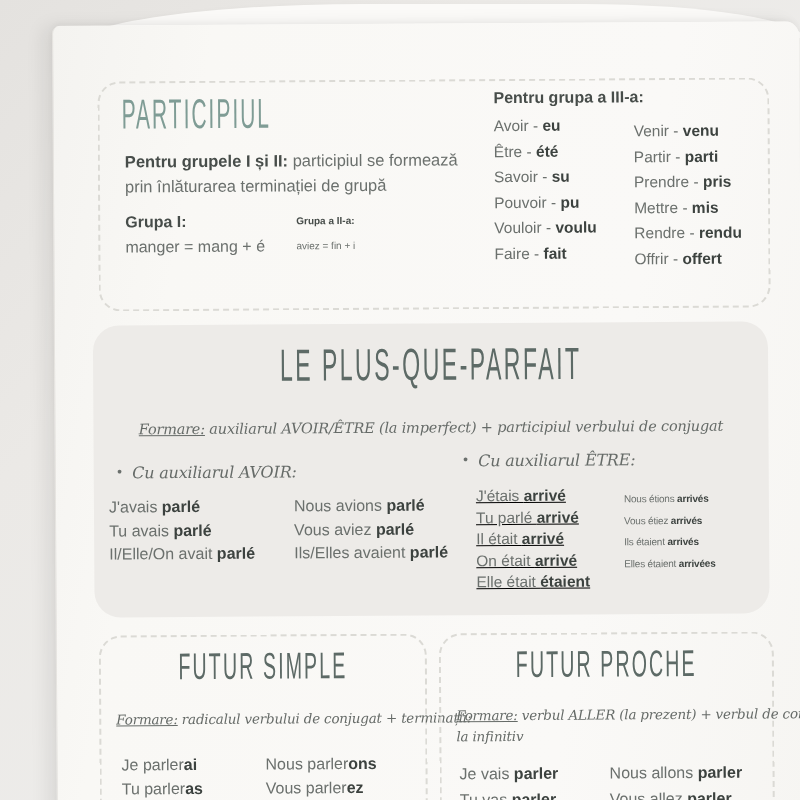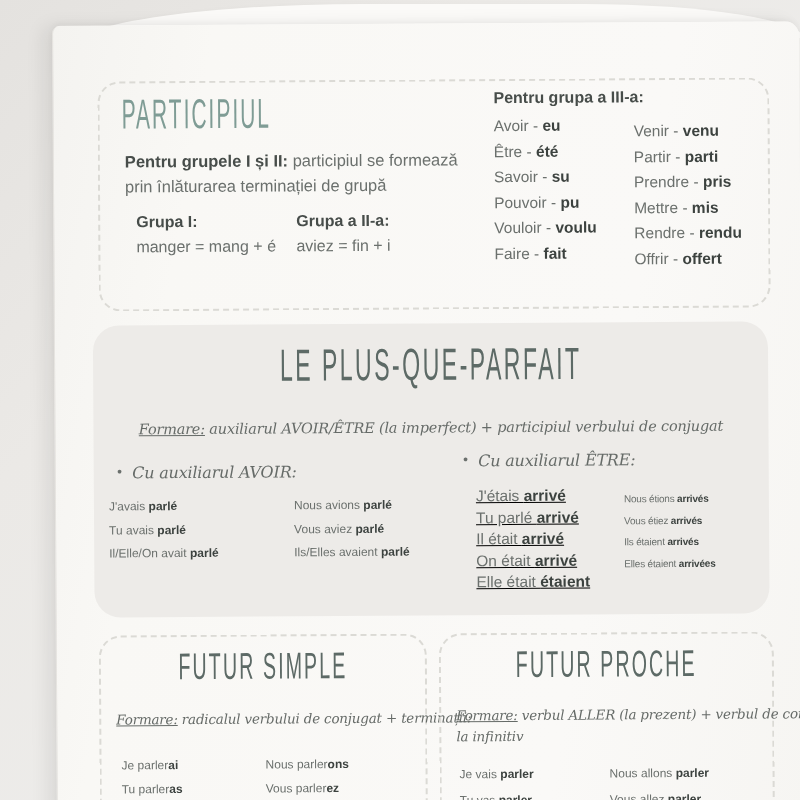--- a/index.html
+++ b/index.html
@@ -42,45 +42,45 @@
   .script{
     font-family:"DejaVu Serif",serif;font-style:italic;color:#666b68;
     white-space:nowrap;letter-spacing:-.2px;
   }
   .script .u{text-decoration:underline;}
   .body-txt{color:#6b706d;}
   .row{white-space:nowrap;color:#6b706d;}
   .row b,b{color:#3c423f;font-weight:700;}
   .lead-b{color:#474d4a;font-weight:700;}
   .verb-col .row{line-height:25.5px;font-size:15.5px;}
-  .conj{font-size:12px;}
+  .conj{font-size:16px;}
   .center{text-align:center;width:100%;}
   .bullet{color:#6b706d;margin-right:9px;font-size:13px;vertical-align:2px;}
 </style>
 </head>
 <body>
 
 <div class="backsheet"></div>
 <div class="right-sliver"></div>
 <div class="stitch"></div>
 
 <div class="page">
 
   <div class="box" style="left:44px;top:56px;width:668px;height:226px;">
     <div class="abs" style="left:22px;top:8px;">
       <span class="hand-title t-teal" style="font-size:27px;transform:scale(.78,1.55);transform-origin:0 0;">PARTICIPIUL</span>
     </div>
     <div class="abs body-txt" style="left:25px;top:66px;width:360px;font-size:16.5px;line-height:1.5;">
       <span class="lead-b">Pentru grupele I și II:</span><span> participiul se formează prin înlăturarea terminației de grupă</span>
     </div>
-    <div class="abs" style="left:25px;top:126px;font-size:16px;line-height:25px;margin-left:11px;">
+    <div class="abs" style="left:25px;top:126px;font-size:16px;line-height:25px;">
       <div class="lead-b">Grupa I:</div>
       <div class="body-txt">manger = mang + é</div>
     </div>
-    <div class="abs" style="left:196px;top:126px;font-size:16px;line-height:25px;">
+    <div class="abs" style="left:196px;top:126px;font-size:10px;line-height:25px;">
       <div class="lead-b">Grupa a II-a:</div>
       <div class="body-txt">aviez = fin + i</div>
     </div>
     <div class="abs lead-b" style="left:394px;top:8px;font-size:16px;text-align:center;">Pentru grupa a III-a:</div>
     <div class="abs verb-col" style="left:394px;top:32px;">
       <div class="row"><span>Avoir - </span><b>eu</b></div>
       <div class="row"><span>Être - </span><b>été</b></div>
       <div class="row"><span>Savoir - </span><b>su</b></div>
       <div class="row"><span>Pouvoir - </span><b>pu</b></div>
       <div class="row"><span>Vouloir - </span><b>voulu</b></div>

